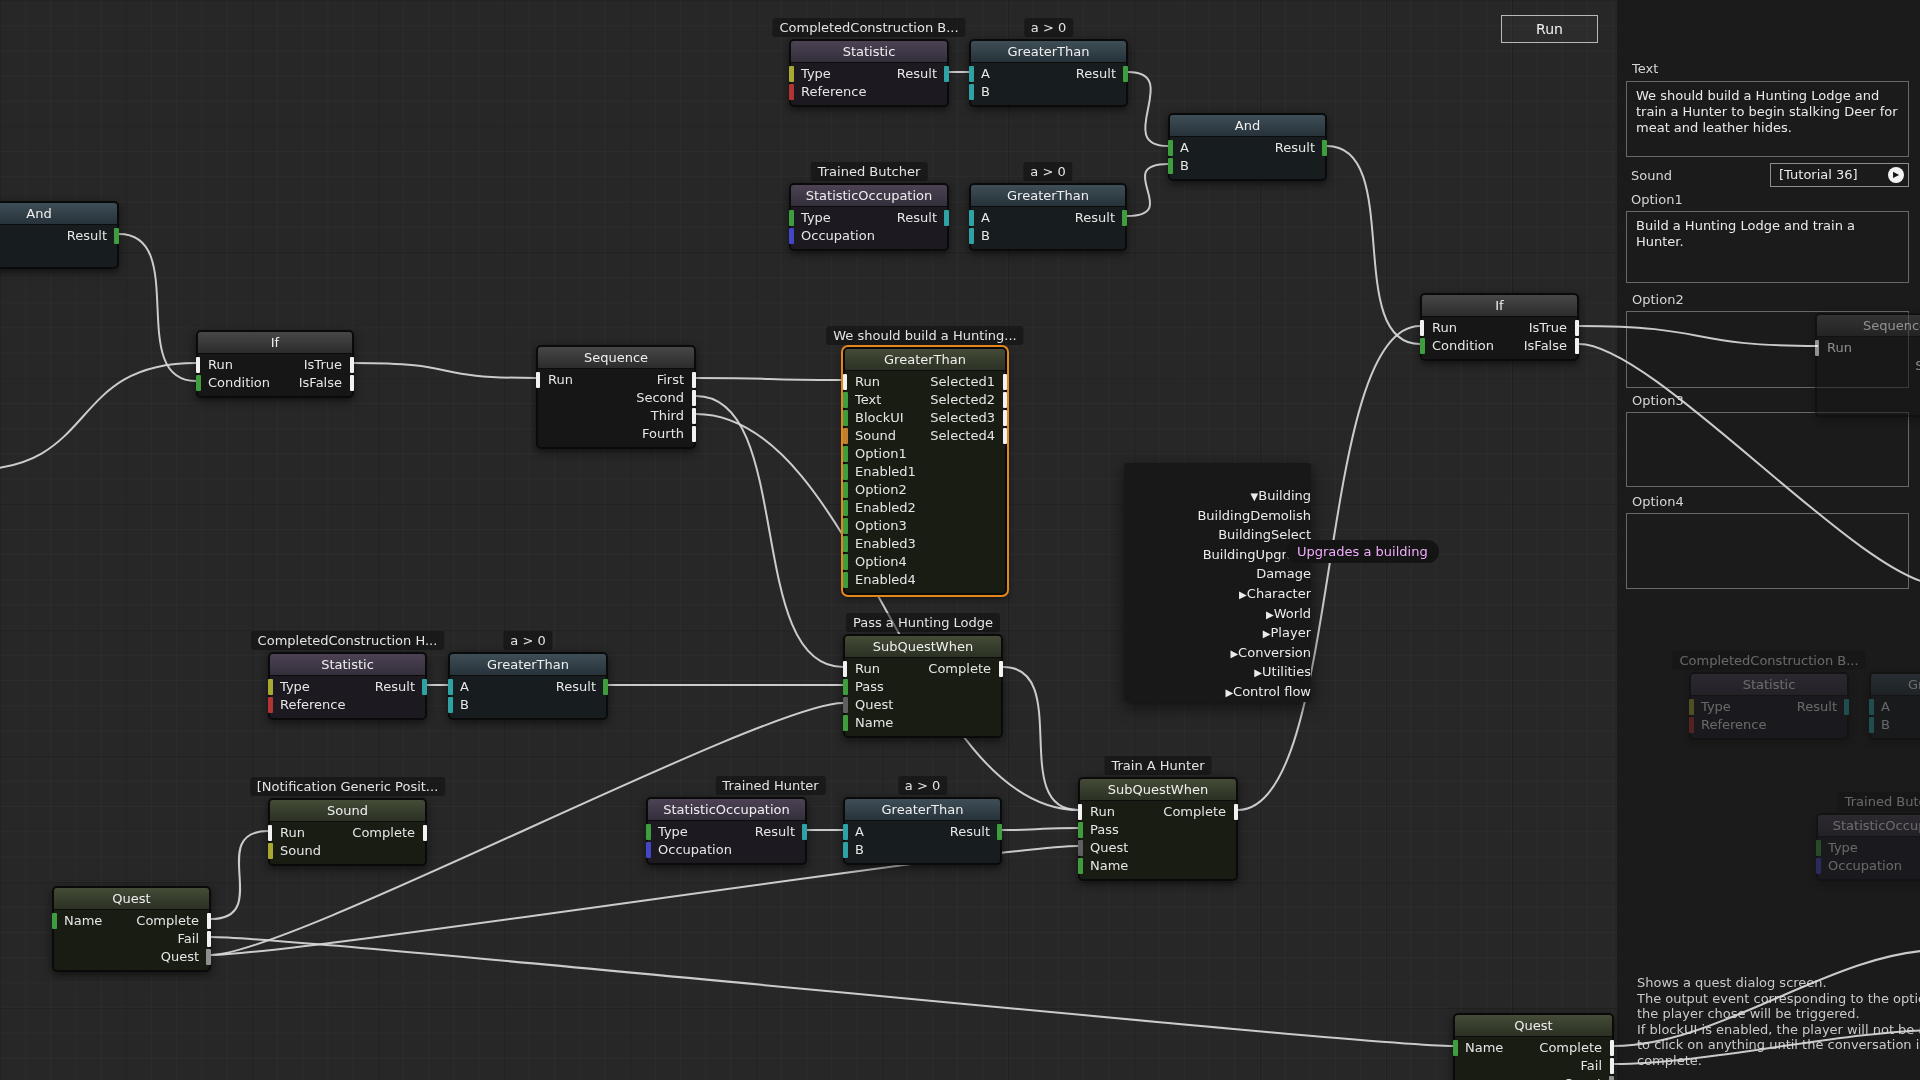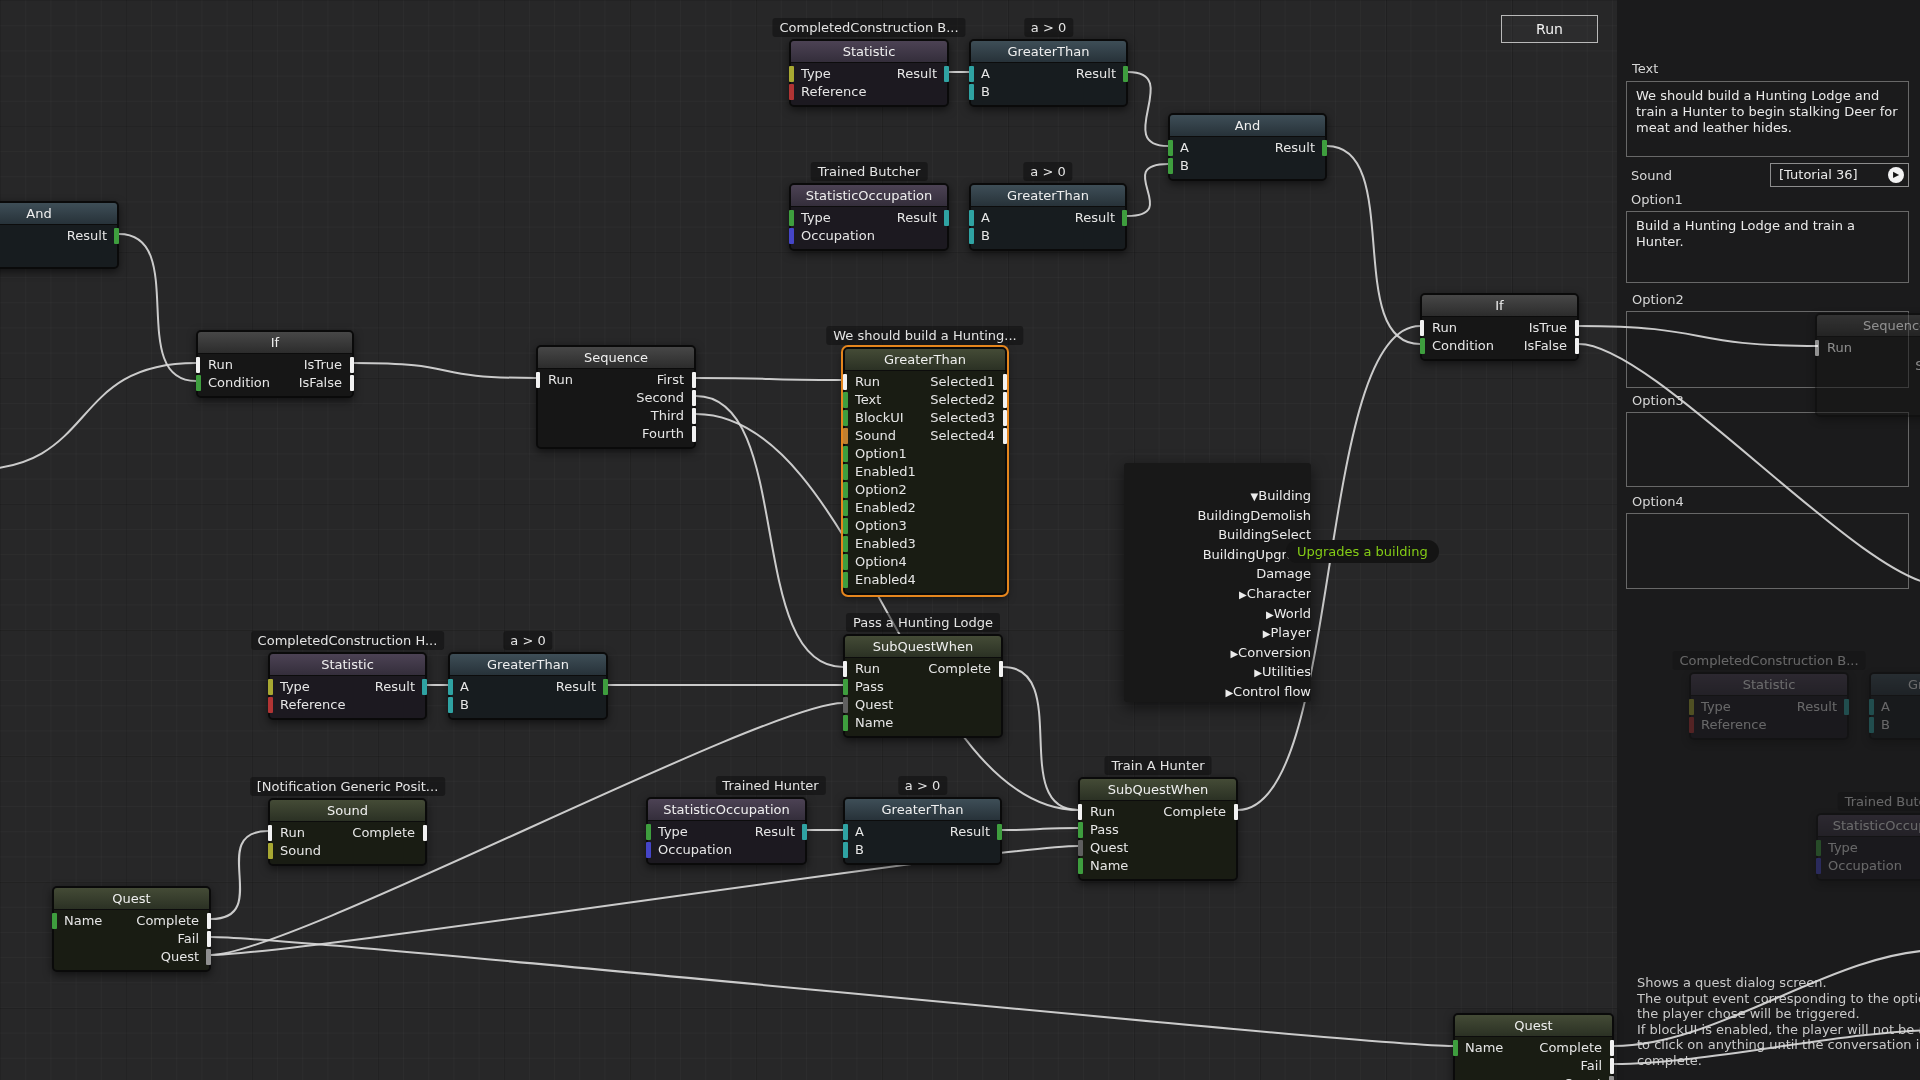--- a/index.html
+++ b/index.html
@@ -52,21 +52,21 @@
   #context-menu { position:absolute; left:1124px; top:463px; width:187px; height:239px;
     background:#181818; border-radius:3px; box-shadow:0 5px 16px rgba(0,0,0,.6);
     padding-top:23px; overflow:hidden;text-align:right; }
   .menu-item { height:19.6px; line-height:19.6px; color:#ececec; font-size:13px;
     padding-left:13px; white-space:nowrap; }
   .menu-item .arrow { display:inline-block; width:17px; font-size:10px; }
   .menu-item.child { padding-left:30px; }
 
   
   #tooltip { position:absolute; left:1286px; top:540px; height:23px; line-height:23px;
-    padding:0 11px; background:#141414; border-radius:12px; color:#84cc16;
+    padding:0 11px; background:#141414; border-radius:12px; color:#f0abfc;
     font-size:13px; white-space:nowrap; }
 
   
   #run-button { position:absolute; left:1501px; top:15px; width:97px; height:28px;
     line-height:26px; text-align:center; border:1px solid #b9b9b9; color:#f2f2f2;
     font-size:14px; background:rgba(70,70,70,.18); }
 
   
   .fld-label { position:absolute; color:#d6d6d6; font-size:13px; white-space:nowrap; }
   .fld-box { position:absolute; border:1px solid #686868; background:rgba(28,28,28,.45);

